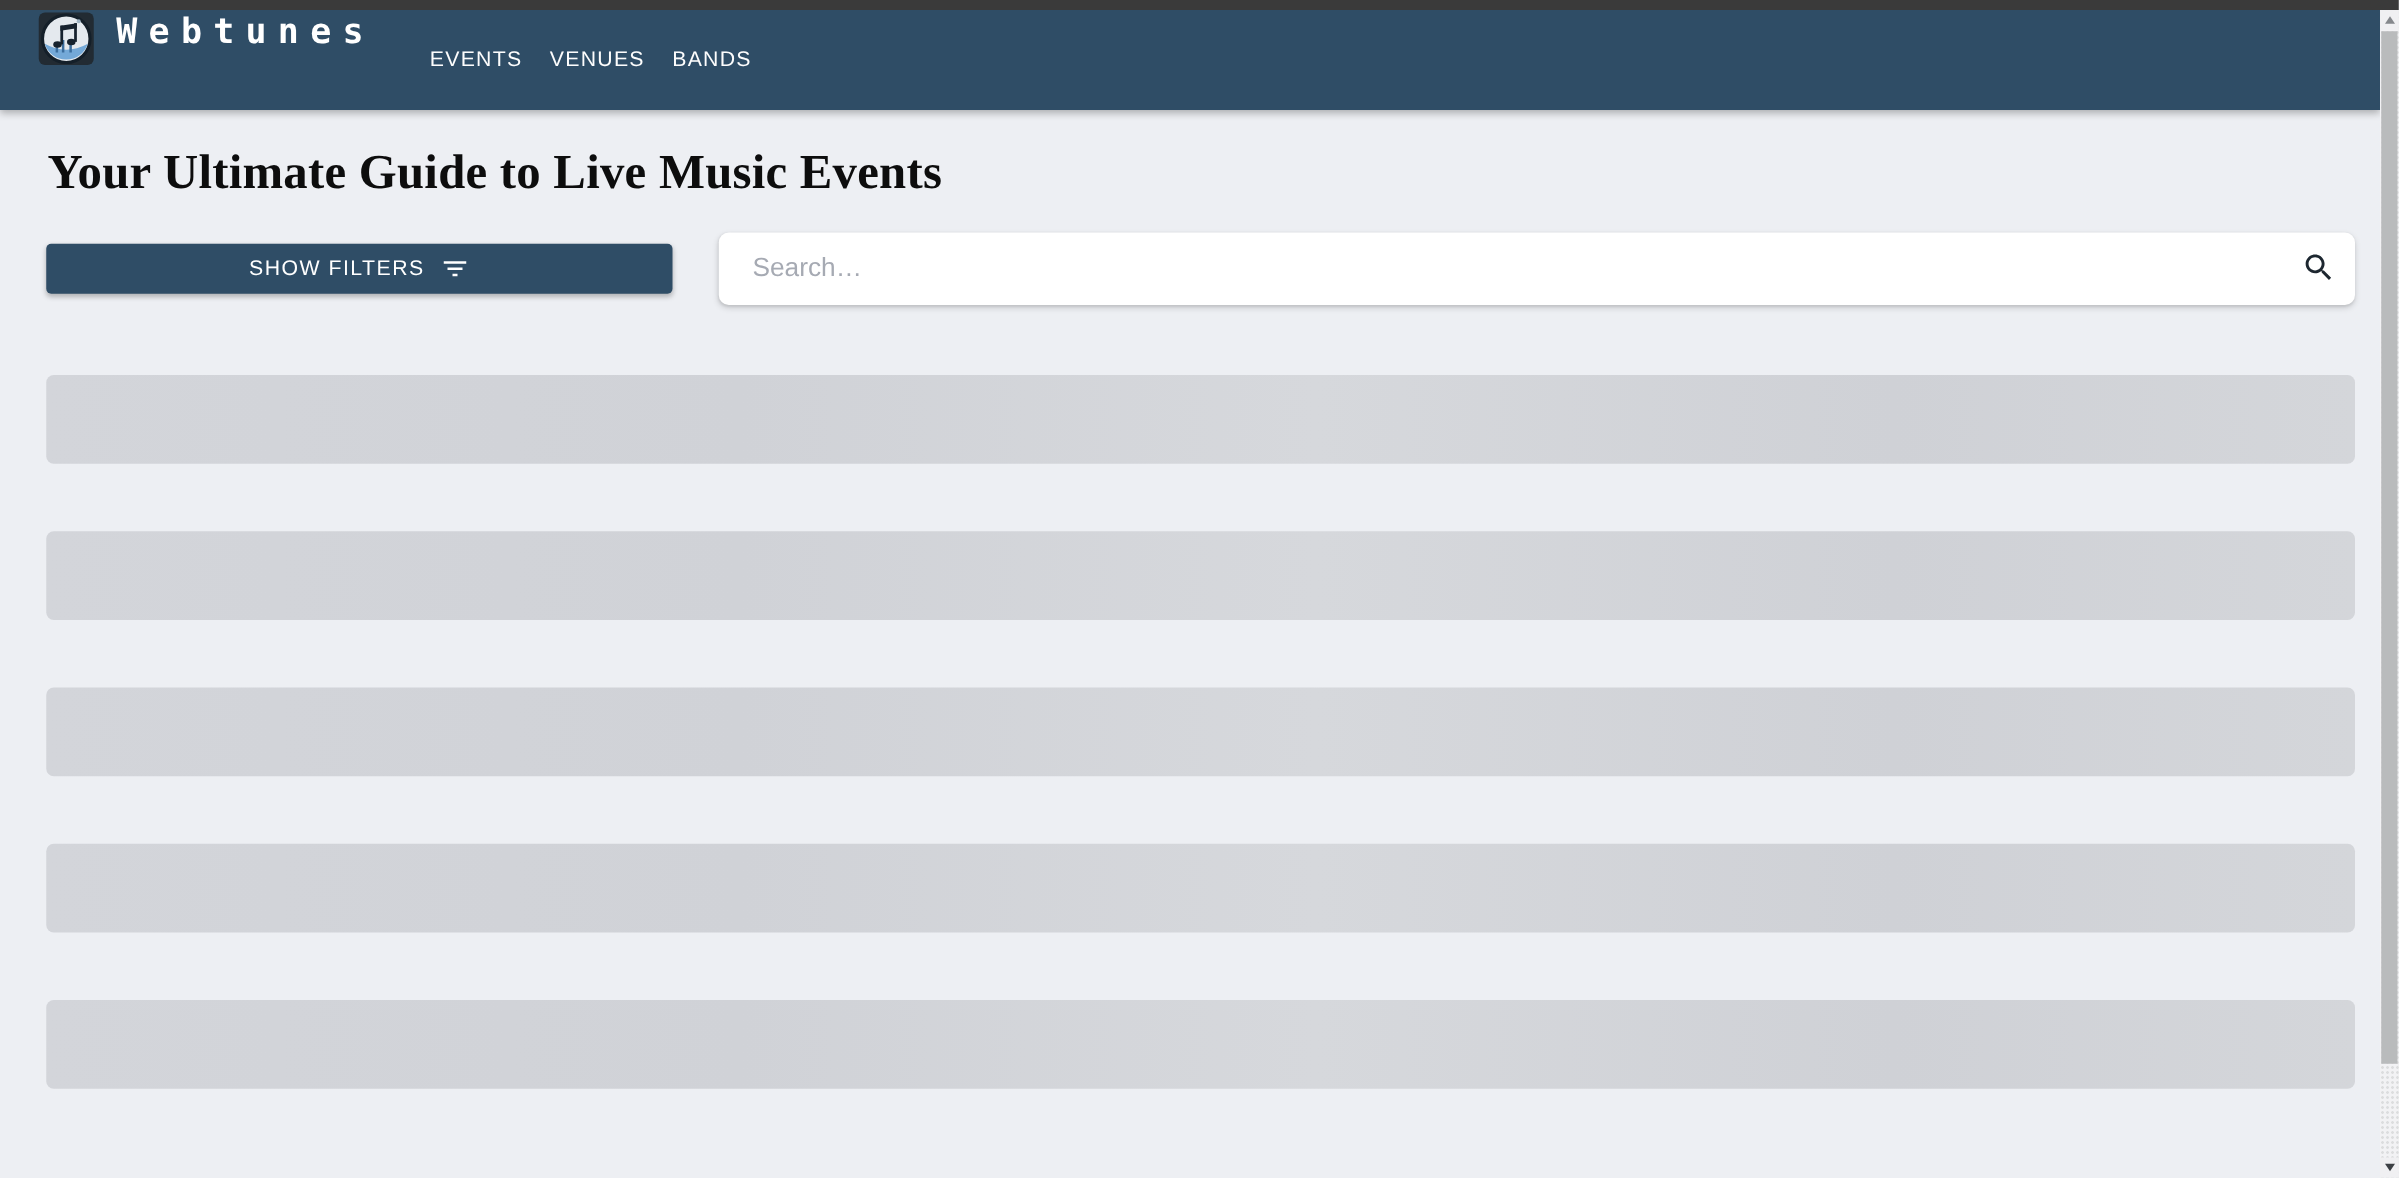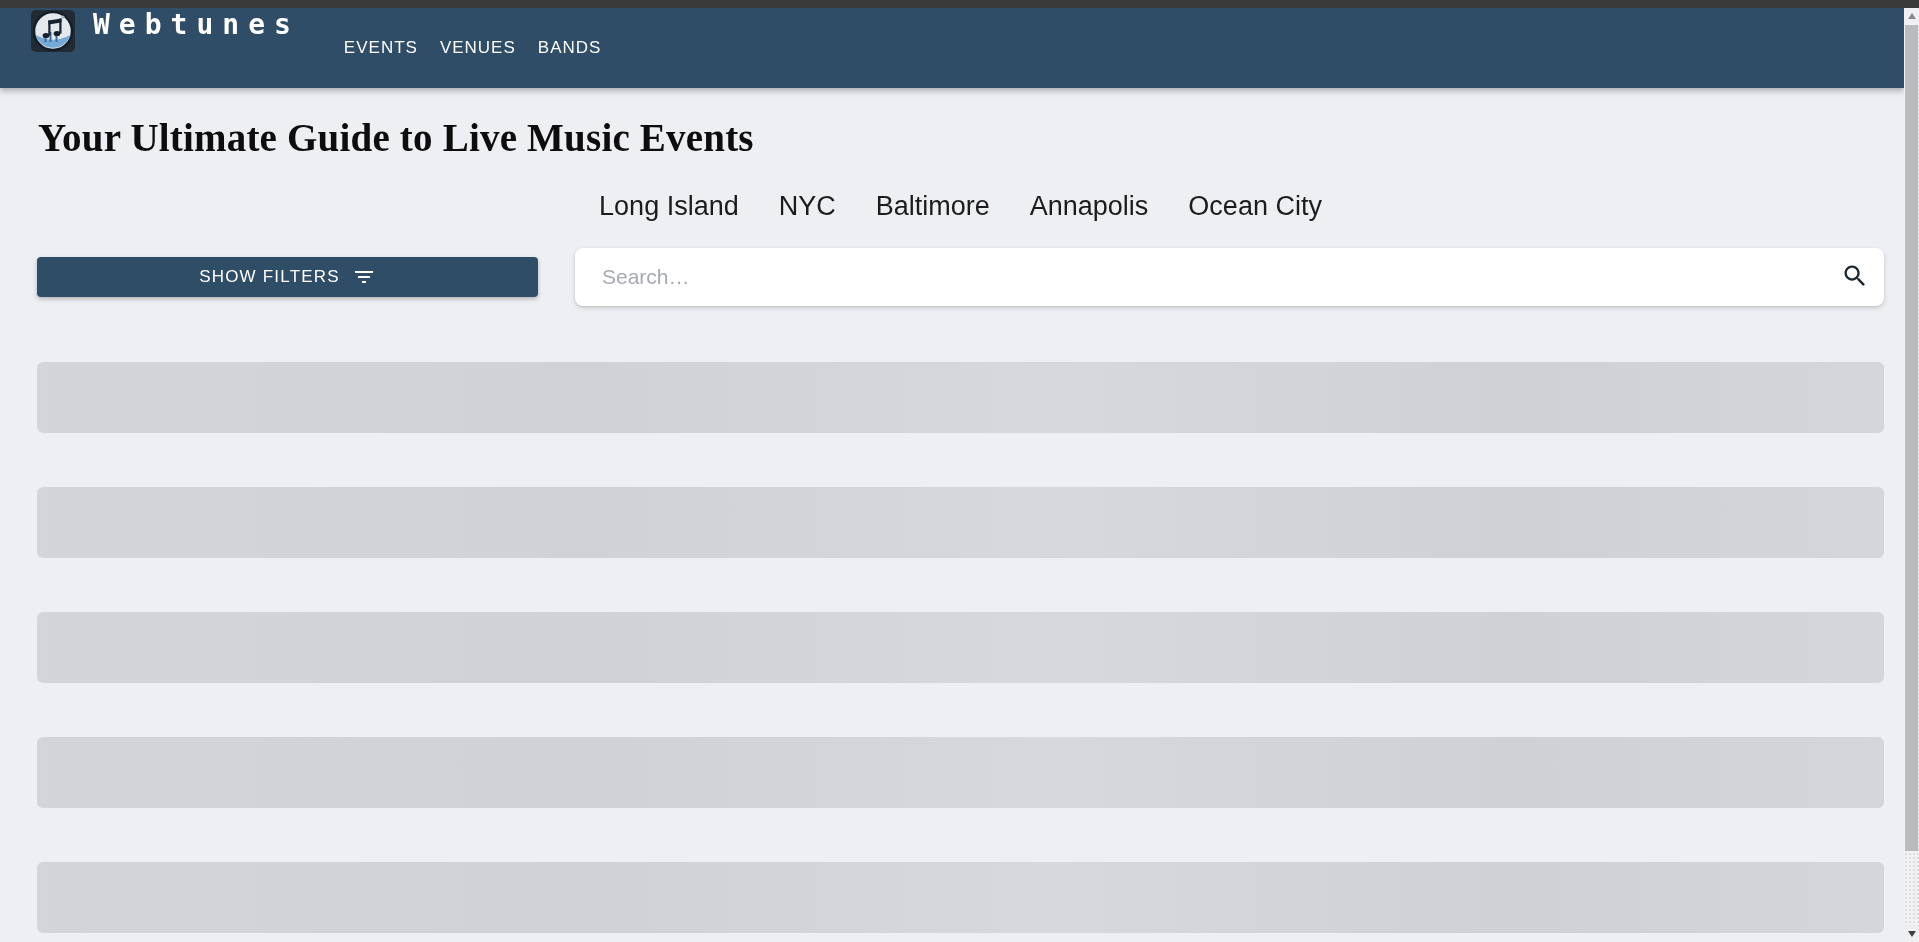--- a/index.html
+++ b/index.html
@@ -212,27 +212,20 @@
   <nav class="nav-links">
       <a class="nav-link">EVENTS</a>
       <a class="nav-link">VENUES</a>
       <a class="nav-link">BANDS</a>
     </nav>
 </header>
 
 <main class="main">
   <h1 class="page-heading">Your Ultimate Guide to Live Music Events</h1>
 
-  <div class="city-links">
-      <a class="city-link">Long Island</a>
-      <a class="city-link">NYC</a>
-      <a class="city-link">Baltimore</a>
-      <a class="city-link">Annapolis</a>
-      <a class="city-link">Ocean City</a>
-    </div>
 
   <div class="controls-row">
     <button class="filters-button">
       <span>SHOW FILTERS</span>
       <span>
         <svg width="24" height="24" viewBox="0 0 24 24" fill="#ffffff" aria-hidden="true">
           <path d="M10 18h4v-2h-4v2zM3 6v2h18V6H3zm3 7h12v-2H6v2z"></path>
         </svg>
       </span>
     </button>

